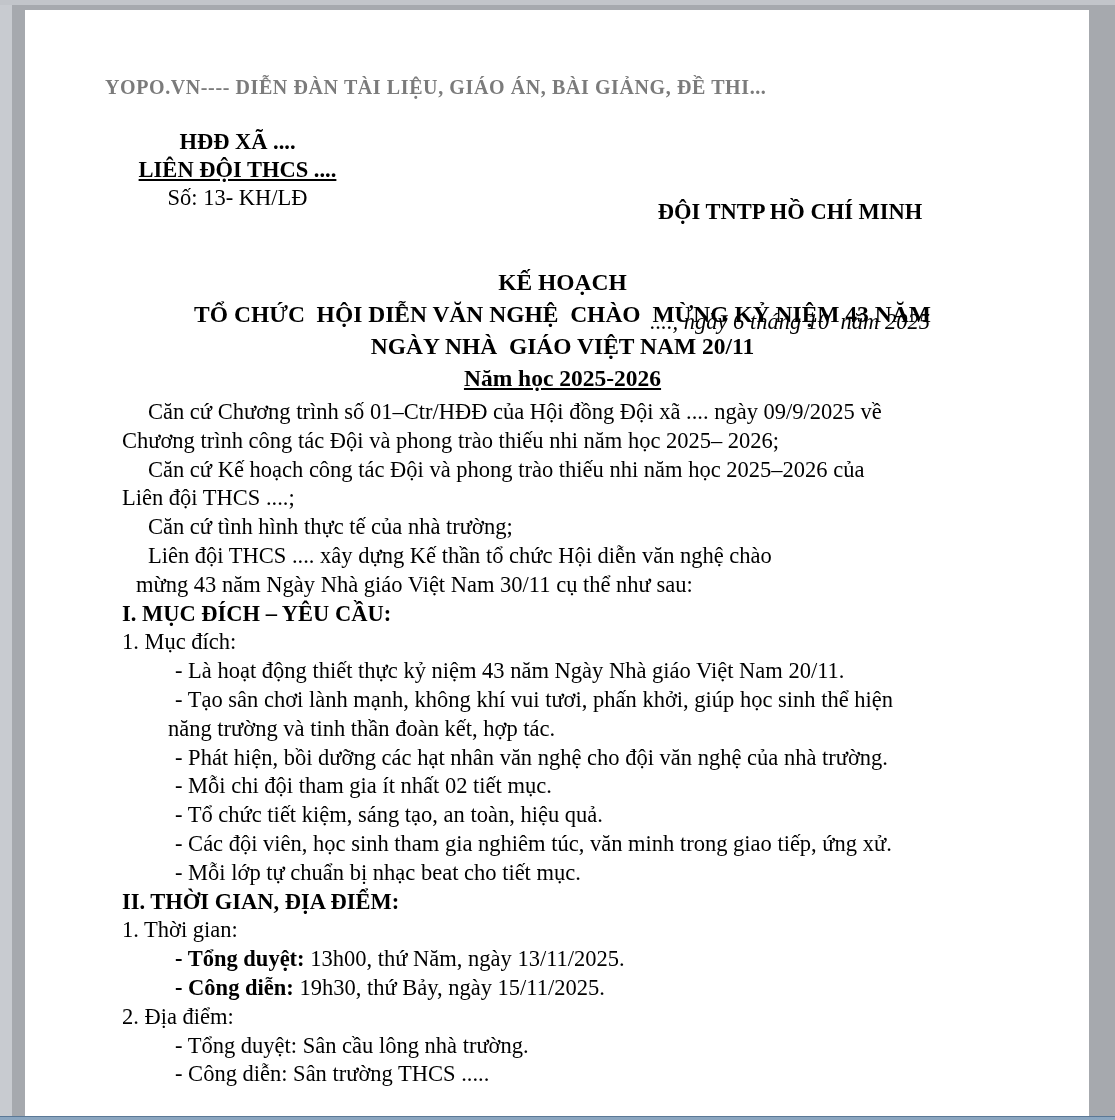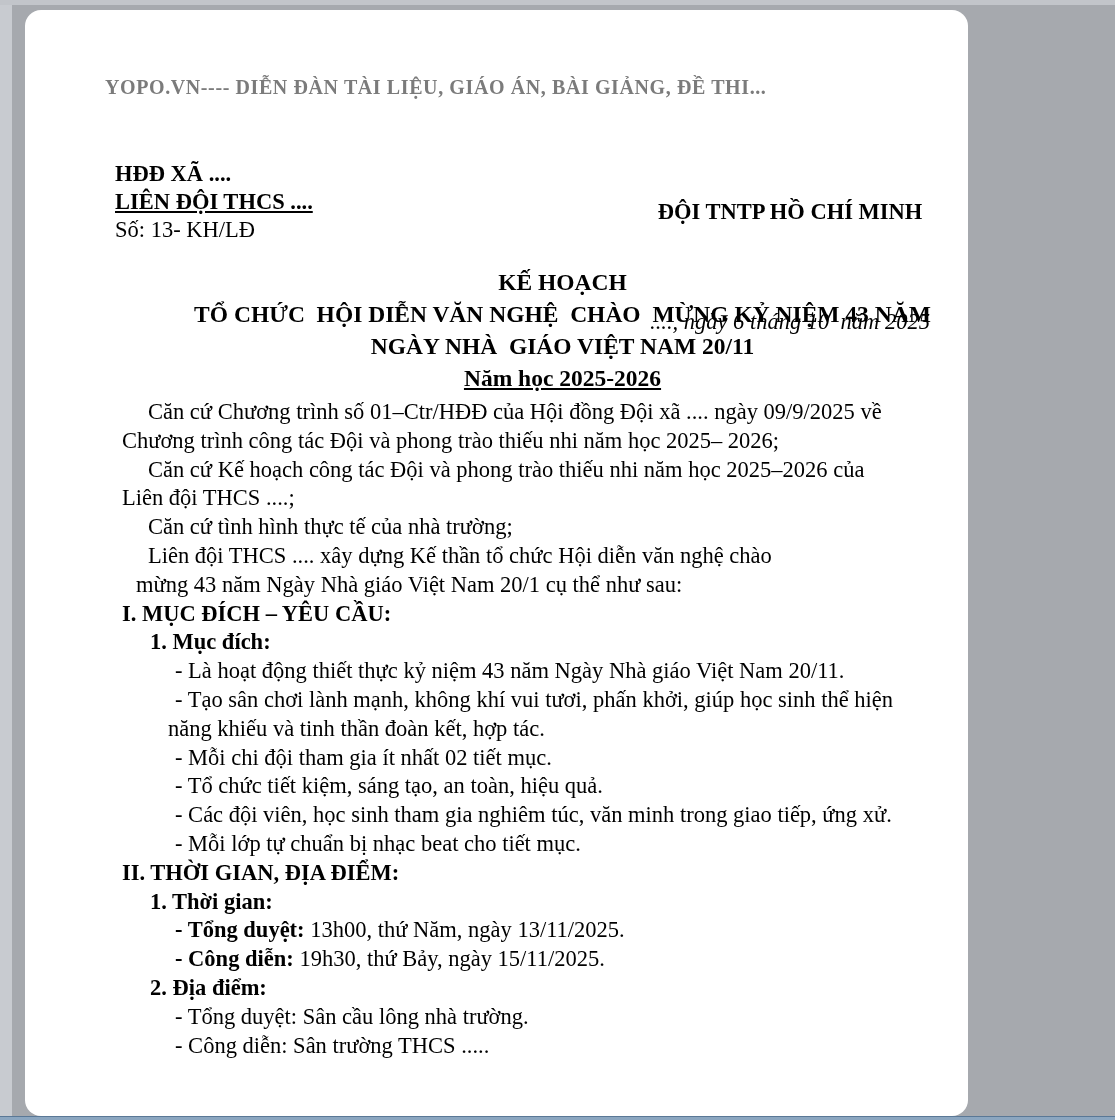--- a/index.html
+++ b/index.html
@@ -5,33 +5,32 @@
   html,body{margin:0;padding:0;}
   body{
     width:1115px;height:1120px;position:relative;overflow:hidden;
     background:#a6a9ae;
     font-family:"Liberation Serif","DejaVu Serif",serif;
     color:#000;
   }
   .canvas-strip-left{position:absolute;left:0;top:0;width:12px;height:100%;background:#c8cbd0;}
   .canvas-strip-top{position:absolute;left:0;top:0;width:100%;height:5px;background:#c2c5ca;}
   .page{
-    position:absolute;left:25px;top:10px;width:943px;height:1106px;
+    position:absolute;left:25px;top:10px;width:1064px;height:1106px;
     background:#ffffff;
-    border-radius:16px;
   }
   .watermark{
     position:absolute;left:80px;top:66px;
     font-size:20px;font-weight:bold;color:#7b7b7b;letter-spacing:0.6px;
     white-space:pre;
   }
   
   .lh-left{
     position:absolute;left:90px;top:118px;width:245px;
-    font-size:22.5px;line-height:28px;white-space:nowrap;margin-top:32px;
+    text-align:center;font-size:22.5px;line-height:28px;white-space:nowrap;
   }
   .lh-left .l1{font-weight:bold;}
   .lh-left .l2{font-weight:bold;text-decoration:underline;}
   .lh-right{
     position:absolute;left:600px;top:132px;width:330px;
     text-align:center;font-size:22.5px;line-height:28px;white-space:pre;
   }
   .lh-right .org{font-weight:bold;}
   .lh-right .date{font-style:italic;margin-top:26px;}
   
@@ -45,21 +44,21 @@
   .doc-body{
     position:absolute;left:97px;top:388px;width:880px;
     font-size:22.5px;line-height:28.8px;
   }
   .bl{white-space:nowrap;min-height:28.8px;}
   .bl.indent{padding-left:26px;}
   .bl.cont{padding-left:14px;}
   .bl.bullet{padding-left:53px;}
   .bl.bullet-cont{padding-left:46px;}
   .bl.h1{font-weight:bold;}
-  .bl.h2{font-weight:bold;margin-left:28px;}
+  .bl.h2{font-weight:normal;}
   .bl.red{padding-left:53px;color:#000000;}
   .bl.red .lbl{font-weight:bold;}
   
   .bottom-edge{
     position:absolute;left:0;bottom:0;width:100%;height:4px;
     background:#8ba6c0;border-top:1px solid #5a7896;box-sizing:border-box;
   }
 </style>
 </head>
 <body>
@@ -89,26 +88,27 @@
     <div><span class="title-line underline">Năm học 2025-2026</span></div>
   </div>
 
   <div class="doc-body">
       <div class="bl indent">Căn cứ Chương trình số 01–Ctr/HĐĐ của Hội đồng Đội xã .... ngày 09/9/2025 về</div>
       <div class="bl">Chương trình công tác Đội và phong trào thiếu nhi năm học 2025– 2026;</div>
       <div class="bl indent">Căn cứ Kế hoạch công tác Đội và phong trào thiếu nhi năm học 2025–2026 của</div>
       <div class="bl">Liên đội THCS ....;</div>
       <div class="bl indent">Căn cứ tình hình thực tế của nhà trường;</div>
       <div class="bl indent">Liên đội THCS .... xây dựng Kế thần tổ chức Hội diễn văn nghệ chào</div>
-      <div class="bl cont">mừng 43 năm Ngày Nhà giáo Việt Nam 20/1 cụ thể như sau:</div>
+      <div class="bl cont">mừng 43 năm Ngày Nhà giáo Việt Nam 30/11 cụ thể như sau:</div>
       <div class="bl h1">I. MỤC ĐÍCH – YÊU CẦU:</div>
       <div class="bl h2">1. Mục đích:</div>
       <div class="bl bullet">- Là hoạt động thiết thực kỷ niệm 43 năm Ngày Nhà giáo Việt Nam 20/11.</div>
       <div class="bl bullet">- Tạo sân chơi lành mạnh, không khí vui tươi, phấn khởi, giúp học sinh thể hiện</div>
-      <div class="bl bullet-cont">năng khiếu và tinh thần đoàn kết, hợp tác.</div>
+      <div class="bl bullet-cont">năng trường và tinh thần đoàn kết, hợp tác.</div>
+      <div class="bl bullet">- Phát hiện, bồi dưỡng các hạt nhân văn nghệ cho đội văn nghệ của nhà trường.</div>
       <div class="bl bullet">- Mỗi chi đội tham gia ít nhất 02 tiết mục.</div>
       <div class="bl bullet">- Tổ chức tiết kiệm, sáng tạo, an toàn, hiệu quả.</div>
       <div class="bl bullet">- Các đội viên, học sinh tham gia nghiêm túc, văn minh trong giao tiếp, ứng xử.</div>
       <div class="bl bullet">- Mỗi lớp tự chuẩn bị nhạc beat cho tiết mục.</div>
       <div class="bl h1">II. THỜI GIAN, ĐỊA ĐIỂM:</div>
       <div class="bl h2">1. Thời gian:</div>
       <div class="bl red"><span class="lbl">- Tổng duyệt:</span> 13h00, thứ Năm, ngày 13/11/2025.</div>
       <div class="bl red"><span class="lbl">- Công diễn:</span> 19h30, thứ Bảy, ngày 15/11/2025.</div>
       <div class="bl h2">2. Địa điểm:</div>
       <div class="bl bullet">- Tổng duyệt: Sân cầu lông nhà trường.</div>

